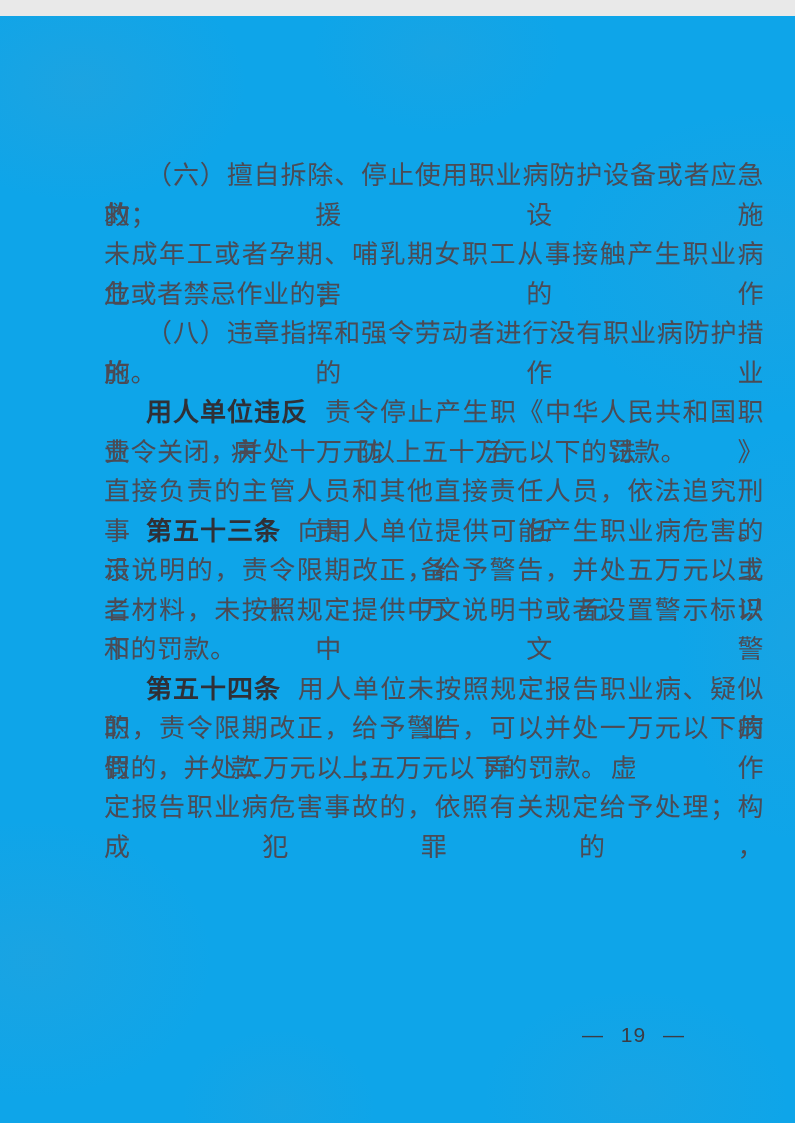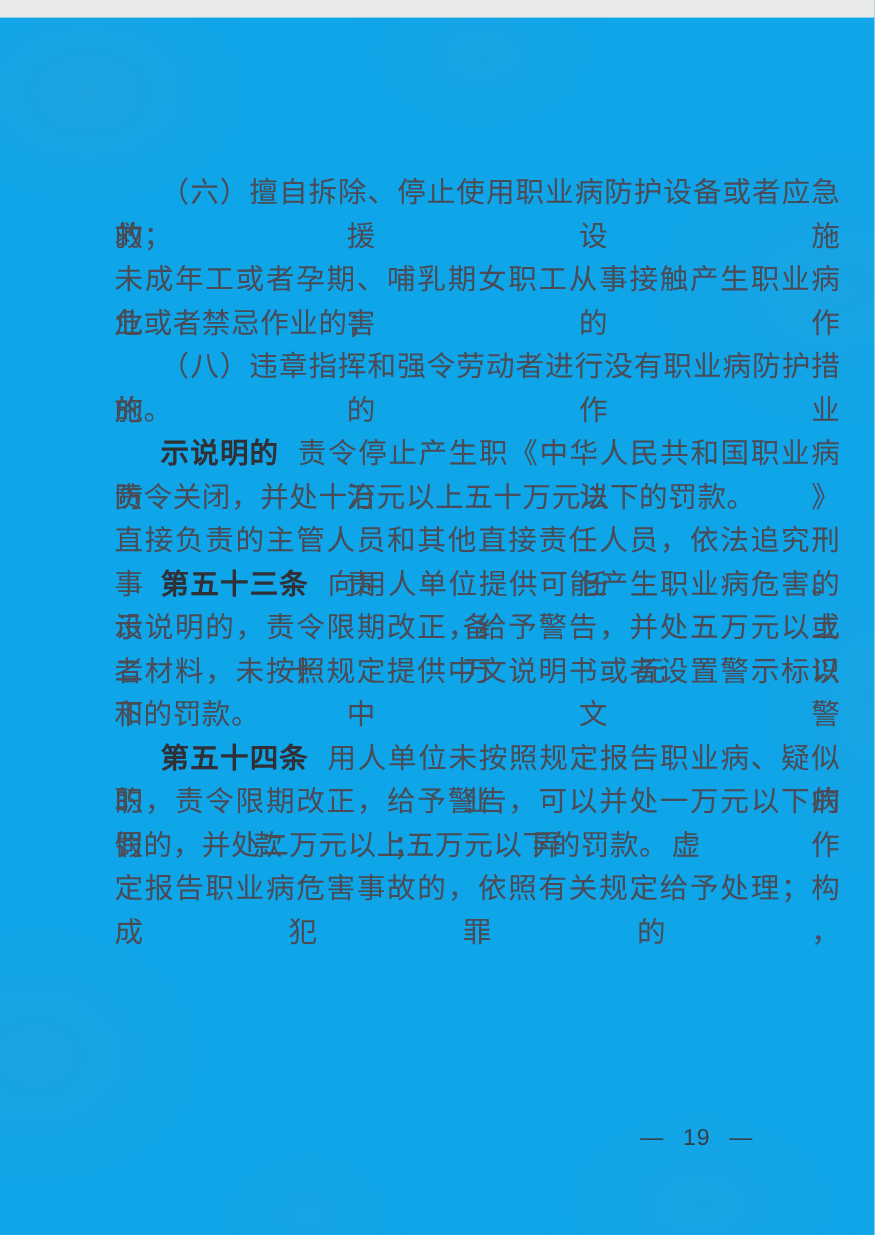--- a/index.html
+++ b/index.html
@@ -80,21 +80,21 @@
 
 <div class="page">
   <div class="scan-noise"></div>
   <div class="text-block">
       <div class="line indent fill"><span class="body-seg">（六）擅自拆除、停止使用职业病防护设备或者应急救援设施</span></div>
       <div class="line"><span class="body-seg">的；</span></div>
       <div class="line fill"><span class="body-seg">未成年工或者孕期、哺乳期女职工从事接触产生职业病危害的作</span></div>
       <div class="line"><span class="body-seg">业或者禁忌作业的；</span></div>
       <div class="line indent fill"><span class="body-seg">（八）违章指挥和强令劳动者进行没有职业病防护措施的作业</span></div>
       <div class="line"><span class="body-seg">的。</span></div>
-      <div class="line indent fill"><span class="term">示说明的</span><span class="body-seg">责令停止产生职《中华人民共和国职业病防治法》</span></div>
+      <div class="line indent fill"><span class="term">用人单位违反</span><span class="body-seg">责令停止产生职《中华人民共和国职业病防治法》</span></div>
       <div class="line"><span class="body-seg">责令关闭，并处十万元以上五十万元以下的罚款。</span></div>
       <div class="line fill"><span class="body-seg">直接负责的主管人员和其他直接责任人员，依法追究刑事责任。</span></div>
       <div class="line indent fill"><span class="term">第五十三条</span><span class="body-seg">向用人单位提供可能产生职业病危害的设备或</span></div>
       <div class="line fill"><span class="body-seg">示说明的，责令限期改正，给予警告，并处五万元以上二十万元以</span></div>
       <div class="line fill"><span class="body-seg">者材料，未按照规定提供中文说明书或者设置警示标识和中文警</span></div>
       <div class="line"><span class="body-seg">下的罚款。</span></div>
       <div class="line indent fill"><span class="term">第五十四条</span><span class="body-seg">用人单位未按照规定报告职业病、疑似职业病</span></div>
       <div class="line fill"><span class="body-seg">的，责令限期改正，给予警告，可以并处一万元以下的罚款；弄虚作</span></div>
       <div class="line"><span class="body-seg">假的，并处二万元以上五万元以下的罚款。</span></div>
       <div class="line fill"><span class="body-seg">定报告职业病危害事故的，依照有关规定给予处理；构成犯罪的，</span></div>

